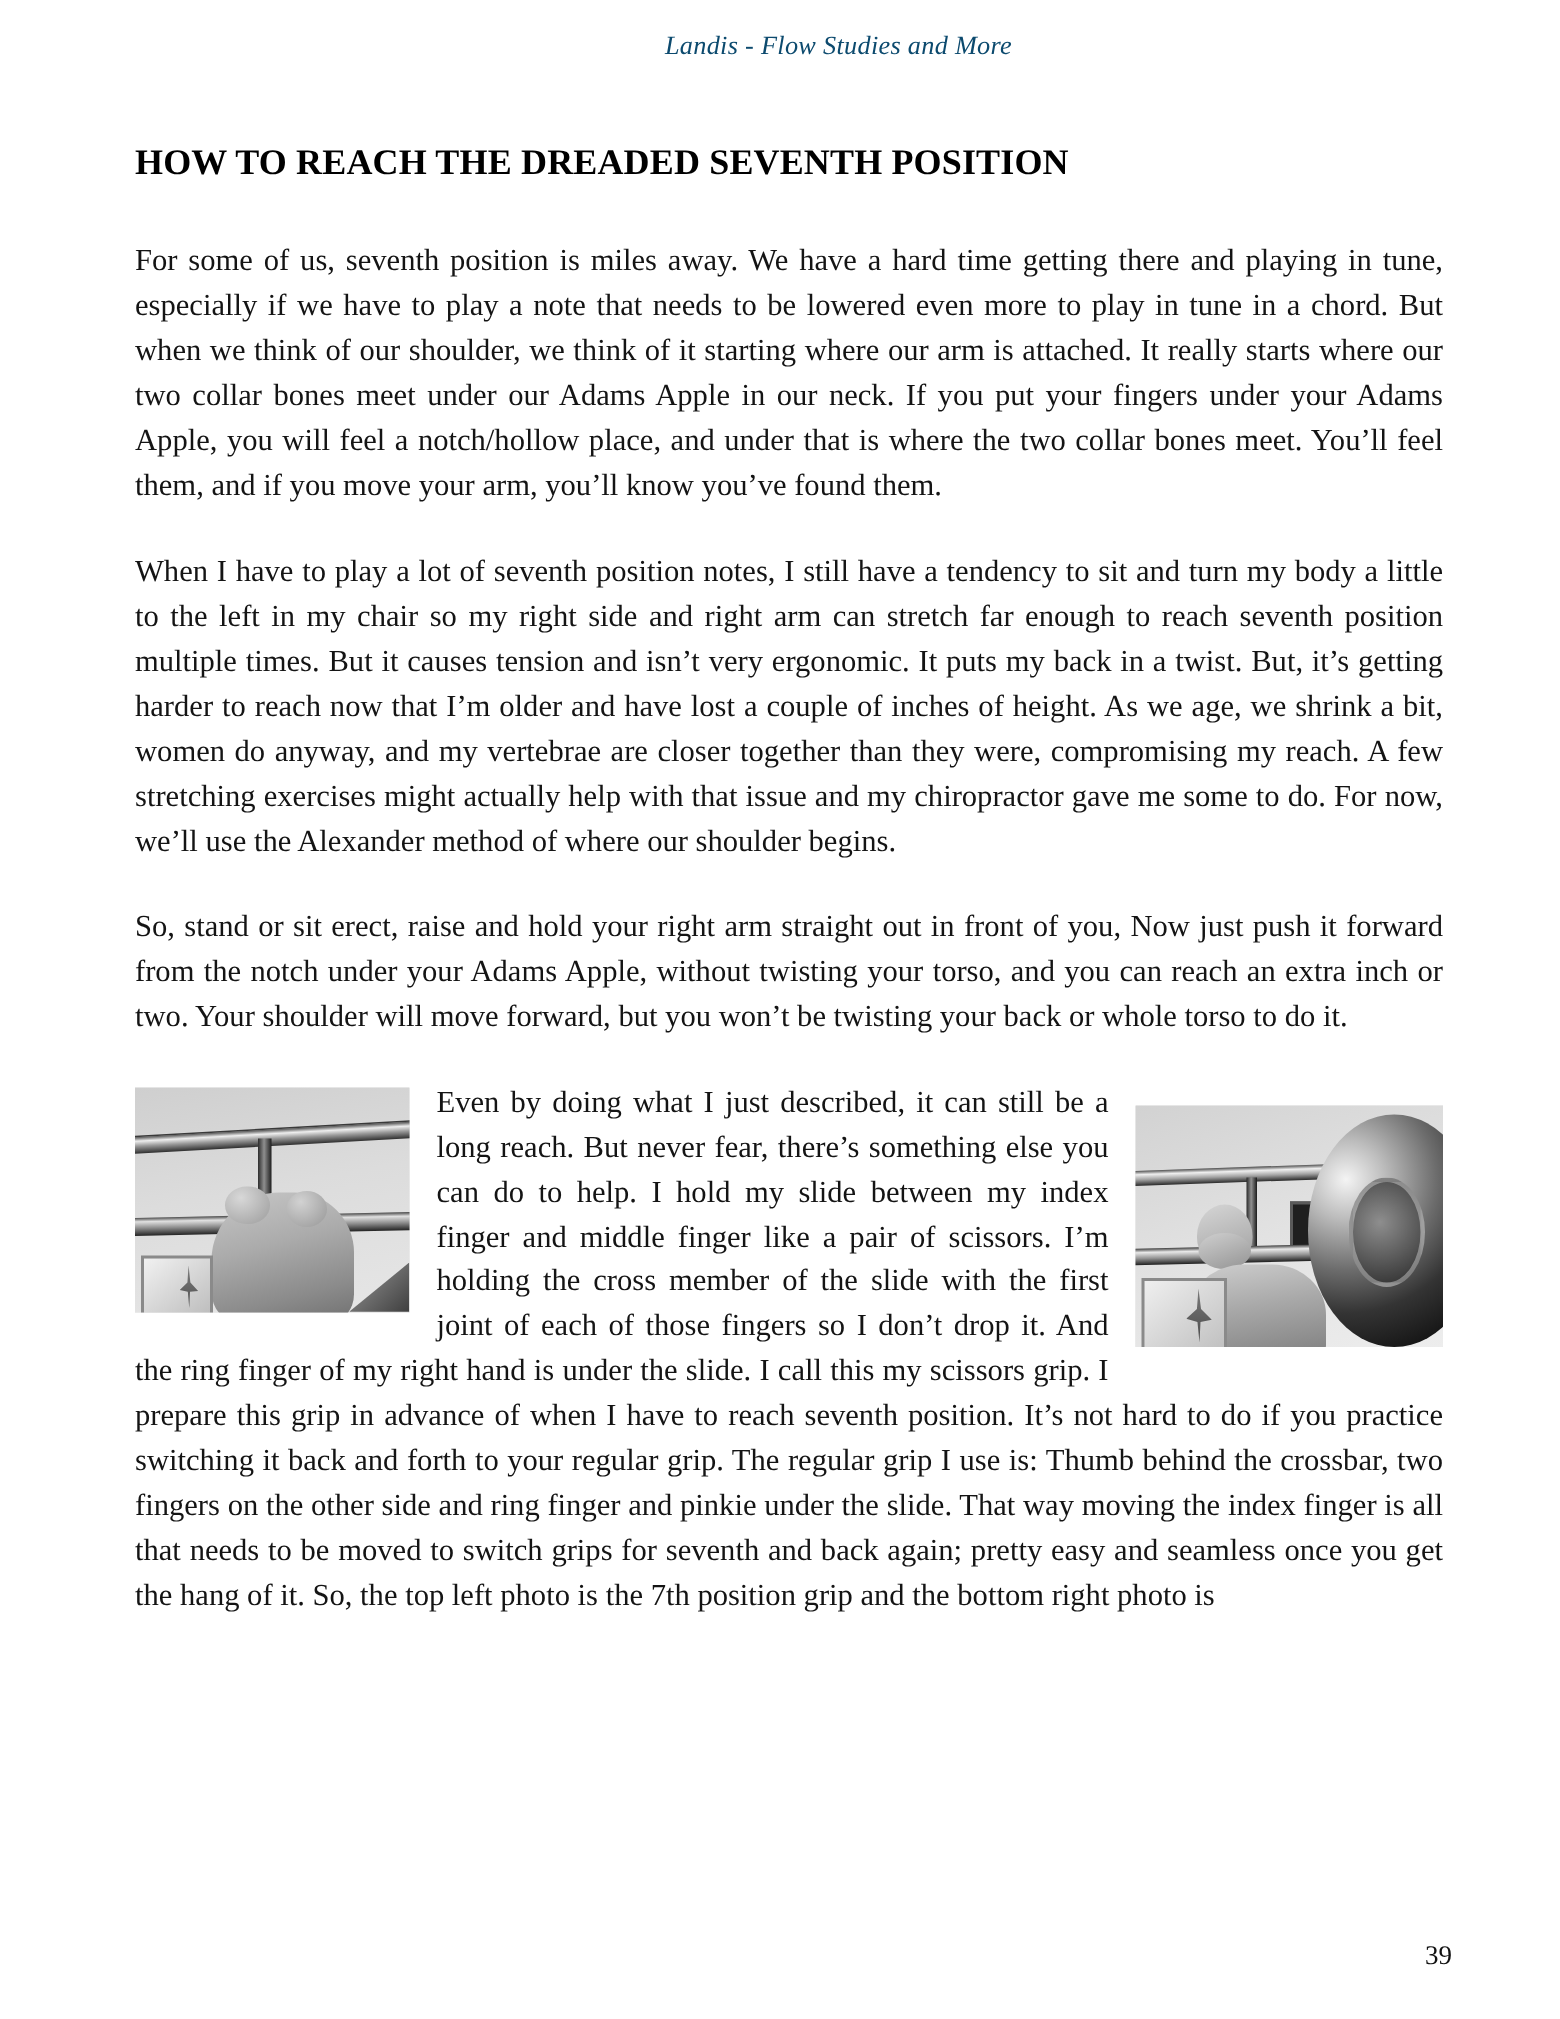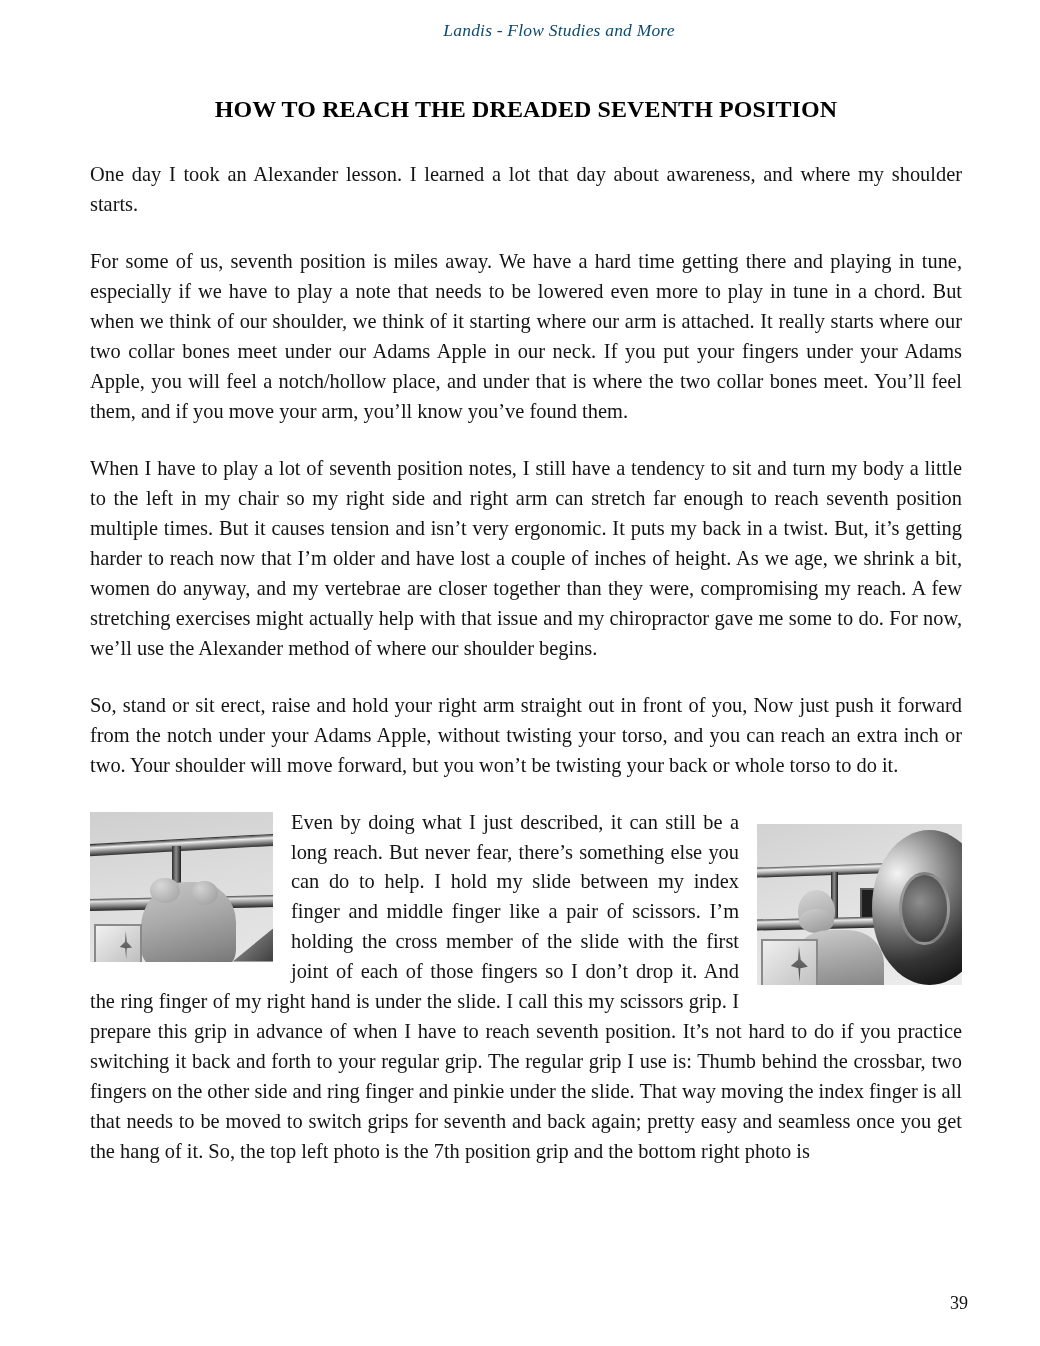--- a/index.html
+++ b/index.html
@@ -35,21 +35,20 @@
   .content {
     position: absolute;
     left: 90px;
     top: 95px;
     width: 872px;
   }
 
   .article-title {
     font-size: 24px;
     font-weight: bold;
-    text-align: center;
     letter-spacing: 0.1px;
     margin: 0 0 36px 0;
     line-height: 1.2;
     color: #000000;
   }
 
   p.body-par {
     margin: 0 0 27px 0;
     font-size: 20.4px;
     line-height: 1.47;
@@ -230,21 +229,20 @@
 <body>
 
 <div class="page">
 
   <div class="running-head">Landis - Flow Studies and More</div>
 
   <div class="content">
 
     <h1 class="article-title">HOW TO REACH THE DREADED SEVENTH POSITION</h1>
 
-    <p class="body-par">One day I took an Alexander lesson. I learned a lot that day about awareness, and where my shoulder starts.</p>
     <p class="body-par">For some of us, seventh position is miles away. We have a hard time getting there and playing in tune, especially if we have to play a note that needs to be lowered even more to play in tune in a chord. But when we think of our shoulder, we think of it starting where our arm is attached. It really starts where our two collar bones meet under our Adams Apple in our neck. If you put your fingers under your Adams Apple, you will feel  a notch/hollow place, and under that is where the two collar bones meet. You’ll feel them, and if you move your arm, you’ll know you’ve found them.</p>
     <p class="body-par">When I have to play a lot of seventh position notes, I still have a tendency to sit and  turn my body a little to the left in my chair so my right side and right arm can stretch far enough to reach seventh position multiple times. But it causes tension and isn’t very ergonomic.  It puts my back in a twist. But, it’s getting harder to reach now that I’m older and have lost a couple of inches of height. As we age, we shrink a bit, women do anyway, and my vertebrae are closer together than they were, compromising my reach. A few stretching exercises might actually help with that issue and my chiropractor gave me  some  to  do.  For  now,  we’ll  use  the  Alexander  method  of  where  our  shoulder  begins.</p>
     <p class="body-par">So, stand or sit erect, raise and hold your right arm straight out in front of you, Now just push it forward from the notch under your Adams Apple, without twisting your torso,   and you can reach an extra inch or two. Your shoulder will move forward, but you won’t be twisting your back or whole torso to do it.</p>
 
     <div class="wrap-section">
 
       <div class="photo photo-left">
         <div class="p1-sky"></div>
         <div class="p1-bar-top"></div>
         <div class="p1-crossbar"></div>

